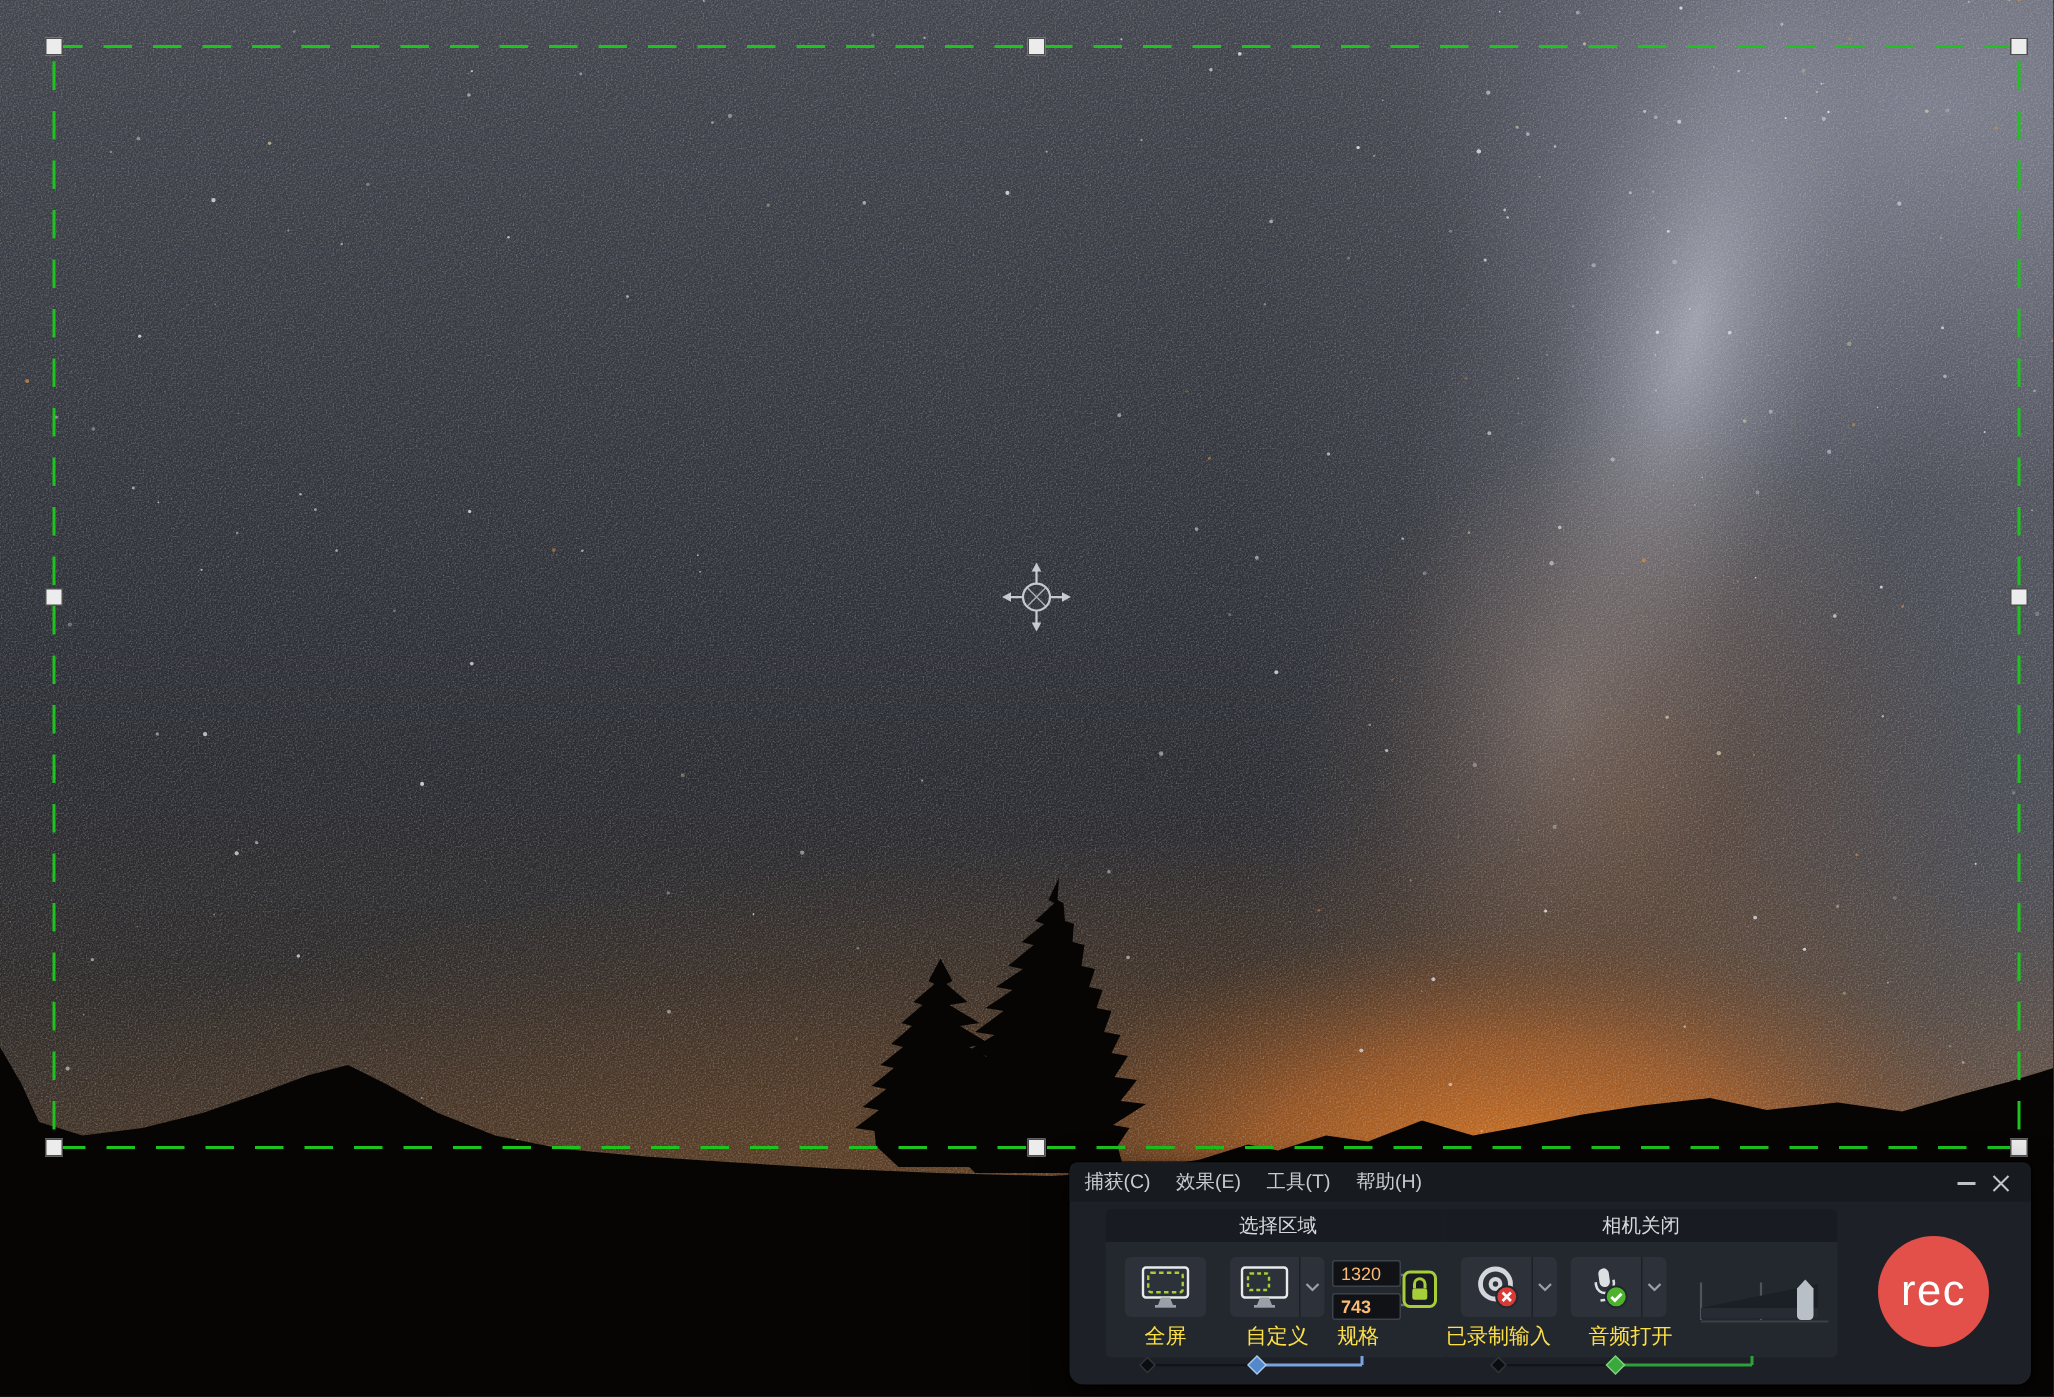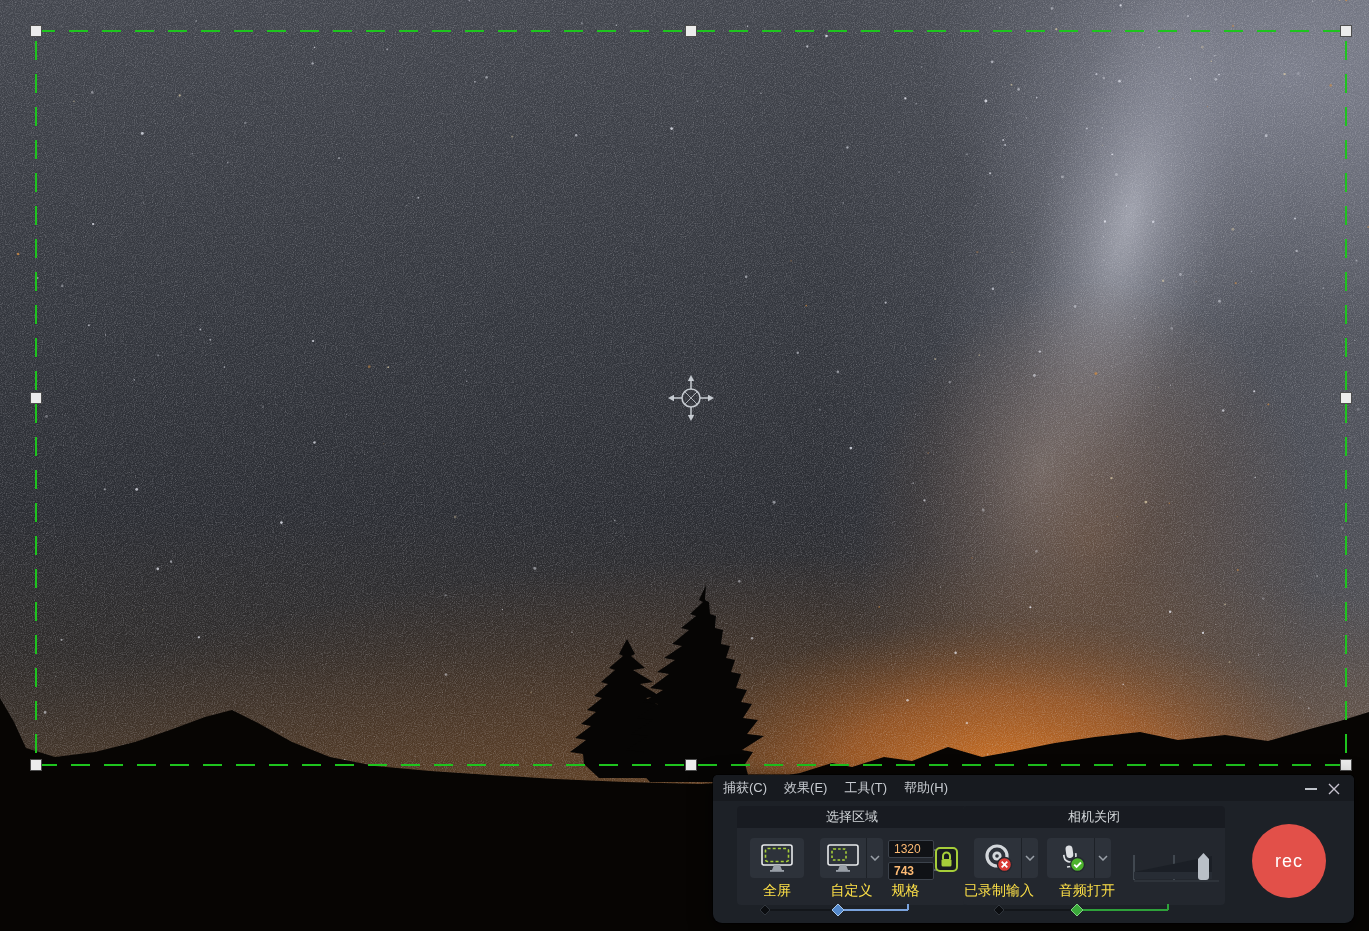--- a/index.html
+++ b/index.html
@@ -63,21 +63,21 @@
     background:#101216;border:1px solid #3c424b;border-radius:2px;
     color:#fdba74;font-size:12px;padding:0 0 0 5px;font-family:"Liberation Sans",sans-serif;
   }
   .lock-wrap{position:absolute;left:195px;top:36px;}
   .tracker{position:absolute;}
   .meter{position:absolute;left:168px;top:37px;}
 
   .rec-btn{
     position:absolute;left:539px;top:49px;width:74px;height:74px;border-radius:50%;
     background:#e25049;display:flex;align-items:center;justify-content:center;
-    color:#ffffff;font-size:18px;letter-spacing:1px;cursor:pointer;
+    color:#ffffff;font-size:29px;letter-spacing:1px;cursor:pointer;
   }
 </style>
 </head>
 <body>
 
 <div class="photo">
   <svg width="1369" height="931" viewBox="0 0 1369 931">
     <defs>
       <linearGradient id="sky" x1="0" y1="0" x2="0" y2="1">
         <stop offset="0" stop-color="#43464e"></stop>

